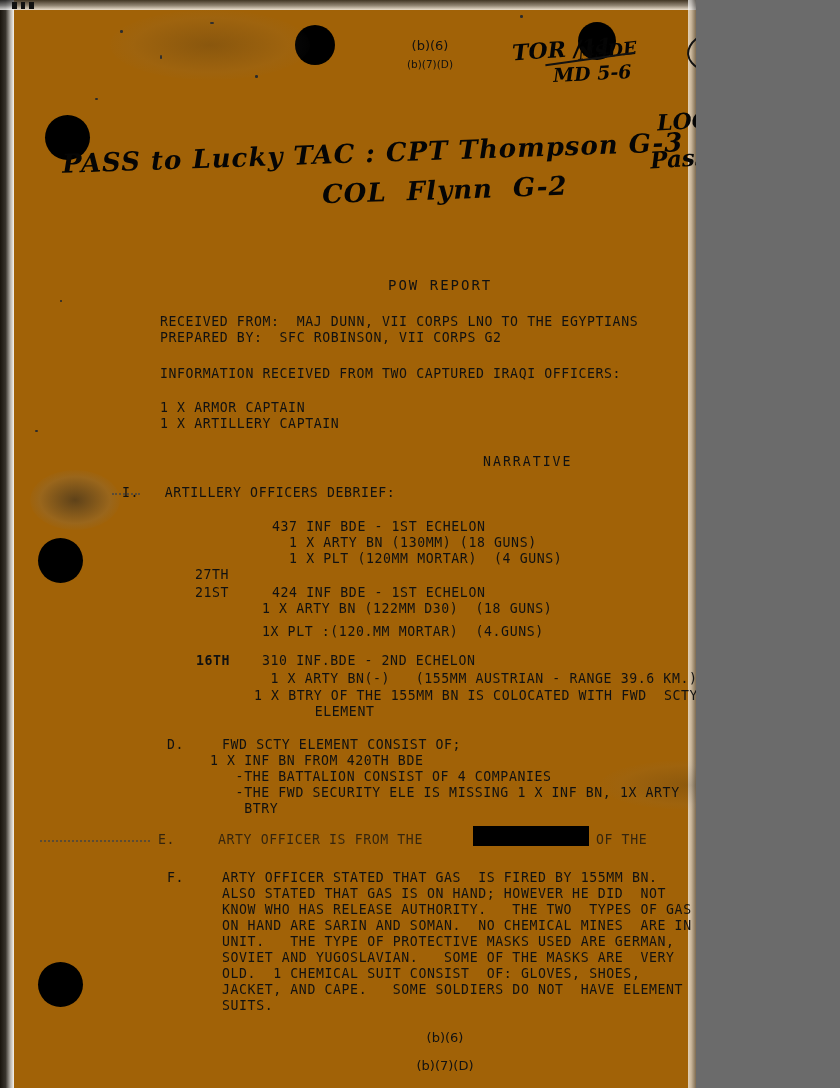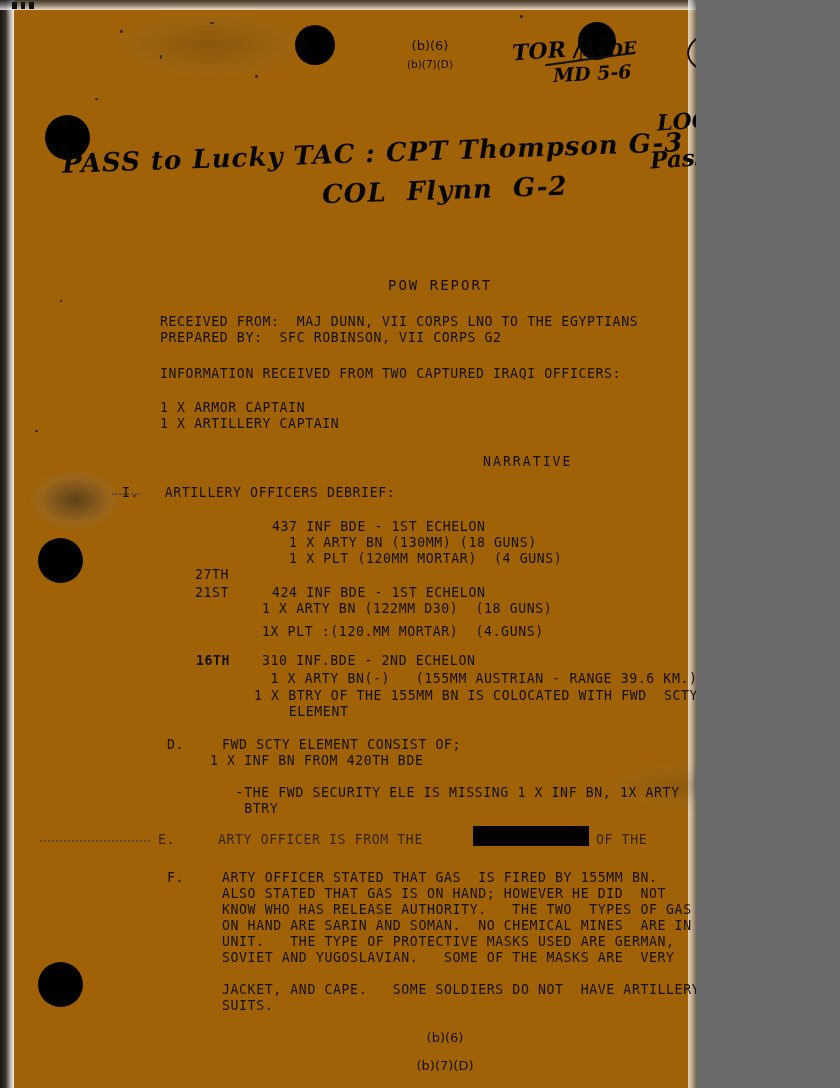--- a/index.html
+++ b/index.html
@@ -190,40 +190,42 @@
 
   <div class="typed" style="left:195px;top:585px;">21ST</div>
   <div class="typed" style="left:272px;top:585px;">424 INF BDE - 1ST ECHELON</div>
   <div class="typed" style="left:262px;top:601px;">1 X ARTY BN (122MM D30)  (18 GUNS)</div>
   <div class="typed" style="left:262px;top:624px;text-align:right;">1X PLT :(120.MM MORTAR)  (4.GUNS)</div>
 
   <div class="typed" style="left:196px;top:653px;font-weight:bold;">16TH</div>
   <div class="typed" style="left:262px;top:653px;">310 INF.BDE - 2ND ECHELON</div>
   <div class="typed" style="left:262px;top:671px;"> 1 X ARTY BN(-)   (155MM AUSTRIAN - RANGE 39.6 KM.)</div>
   <div class="typed" style="left:254px;top:688px;">1 X BTRY OF THE 155MM BN IS COLOCATED WITH FWD  SCTY</div>
-  <div class="typed" style="left:246px;top:704px;">     ELEMENT</div>
+  <div class="typed" style="left:272px;top:704px;">     ELEMENT</div>
 
   <div class="typed" style="left:167px;top:737px;">D.</div>
   <div class="typed" style="left:222px;top:737px;">FWD SCTY ELEMENT CONSIST OF;</div>
   <div class="typed" style="left:210px;top:753px;">1 X INF BN FROM 420TH BDE</div>
+  <div class="typed" style="left:210px;top:769px;">   -THE BATTALION CONSIST OF 4 COMPANIES</div>
   <div class="typed" style="left:210px;top:785px;">   -THE FWD SECURITY ELE IS MISSING 1 X INF BN, 1X ARTY</div>
   <div class="typed" style="left:210px;top:801px;">    BTRY</div>
 
   <div class="dotline" style="left:40px;top:840px;width:110px;"></div>
   <div class="typed" style="left:158px;top:832px;opacity:.75;">E.</div>
   <div class="typed" style="left:218px;top:832px;opacity:.75;text-align:center;">ARTY OFFICER IS FROM THE</div>
   <div class="redaction" style="left:473px;top:826px;width:116px;height:20px;"></div>
   <div class="typed" style="left:596px;top:832px;opacity:.75;">OF THE</div>
 
   <div class="typed" style="left:167px;top:870px;">F.</div>
   <div class="typed" style="left:222px;top:870px;">ARTY OFFICER STATED THAT GAS  IS FIRED BY 155MM BN.</div>
   <div class="typed" style="left:222px;top:886px;">ALSO STATED THAT GAS IS ON HAND; HOWEVER HE DID  NOT</div>
   <div class="typed" style="left:222px;top:918px;">ON HAND ARE SARIN AND SOMAN.  NO CHEMICAL MINES  ARE IN</div>
   <div class="typed" style="left:222px;top:902px;">KNOW WHO HAS RELEASE AUTHORITY.   THE TWO  TYPES OF GAS</div>
   <div class="typed" style="left:222px;top:934px;">UNIT.   THE TYPE OF PROTECTIVE MASKS USED ARE GERMAN,</div>
   <div class="typed" style="left:222px;top:950px;">SOVIET AND YUGOSLAVIAN.   SOME OF THE MASKS ARE  VERY</div>
-  <div class="typed" style="left:222px;top:982px;">JACKET, AND CAPE.   SOME SOLDIERS DO NOT  HAVE ARTILLERY</div>
+  <div class="typed" style="left:222px;top:966px;">OLD.  1 CHEMICAL SUIT CONSIST  OF: GLOVES, SHOES,</div>
+  <div class="typed" style="left:222px;top:982px;">JACKET, AND CAPE.   SOME SOLDIERS DO NOT  HAVE ELEMENT</div>
   <div class="typed" style="left:222px;top:998px;">SUITS.</div>
 
   <div class="exempt" style="left:390px;top:1030px;width:110px;font-size:13px;">(b)(6)</div>
   <div class="exempt" style="left:390px;top:1058px;width:110px;font-size:13px;">(b)(7)(D)</div>
 
 </div>
 
 </body></html>

